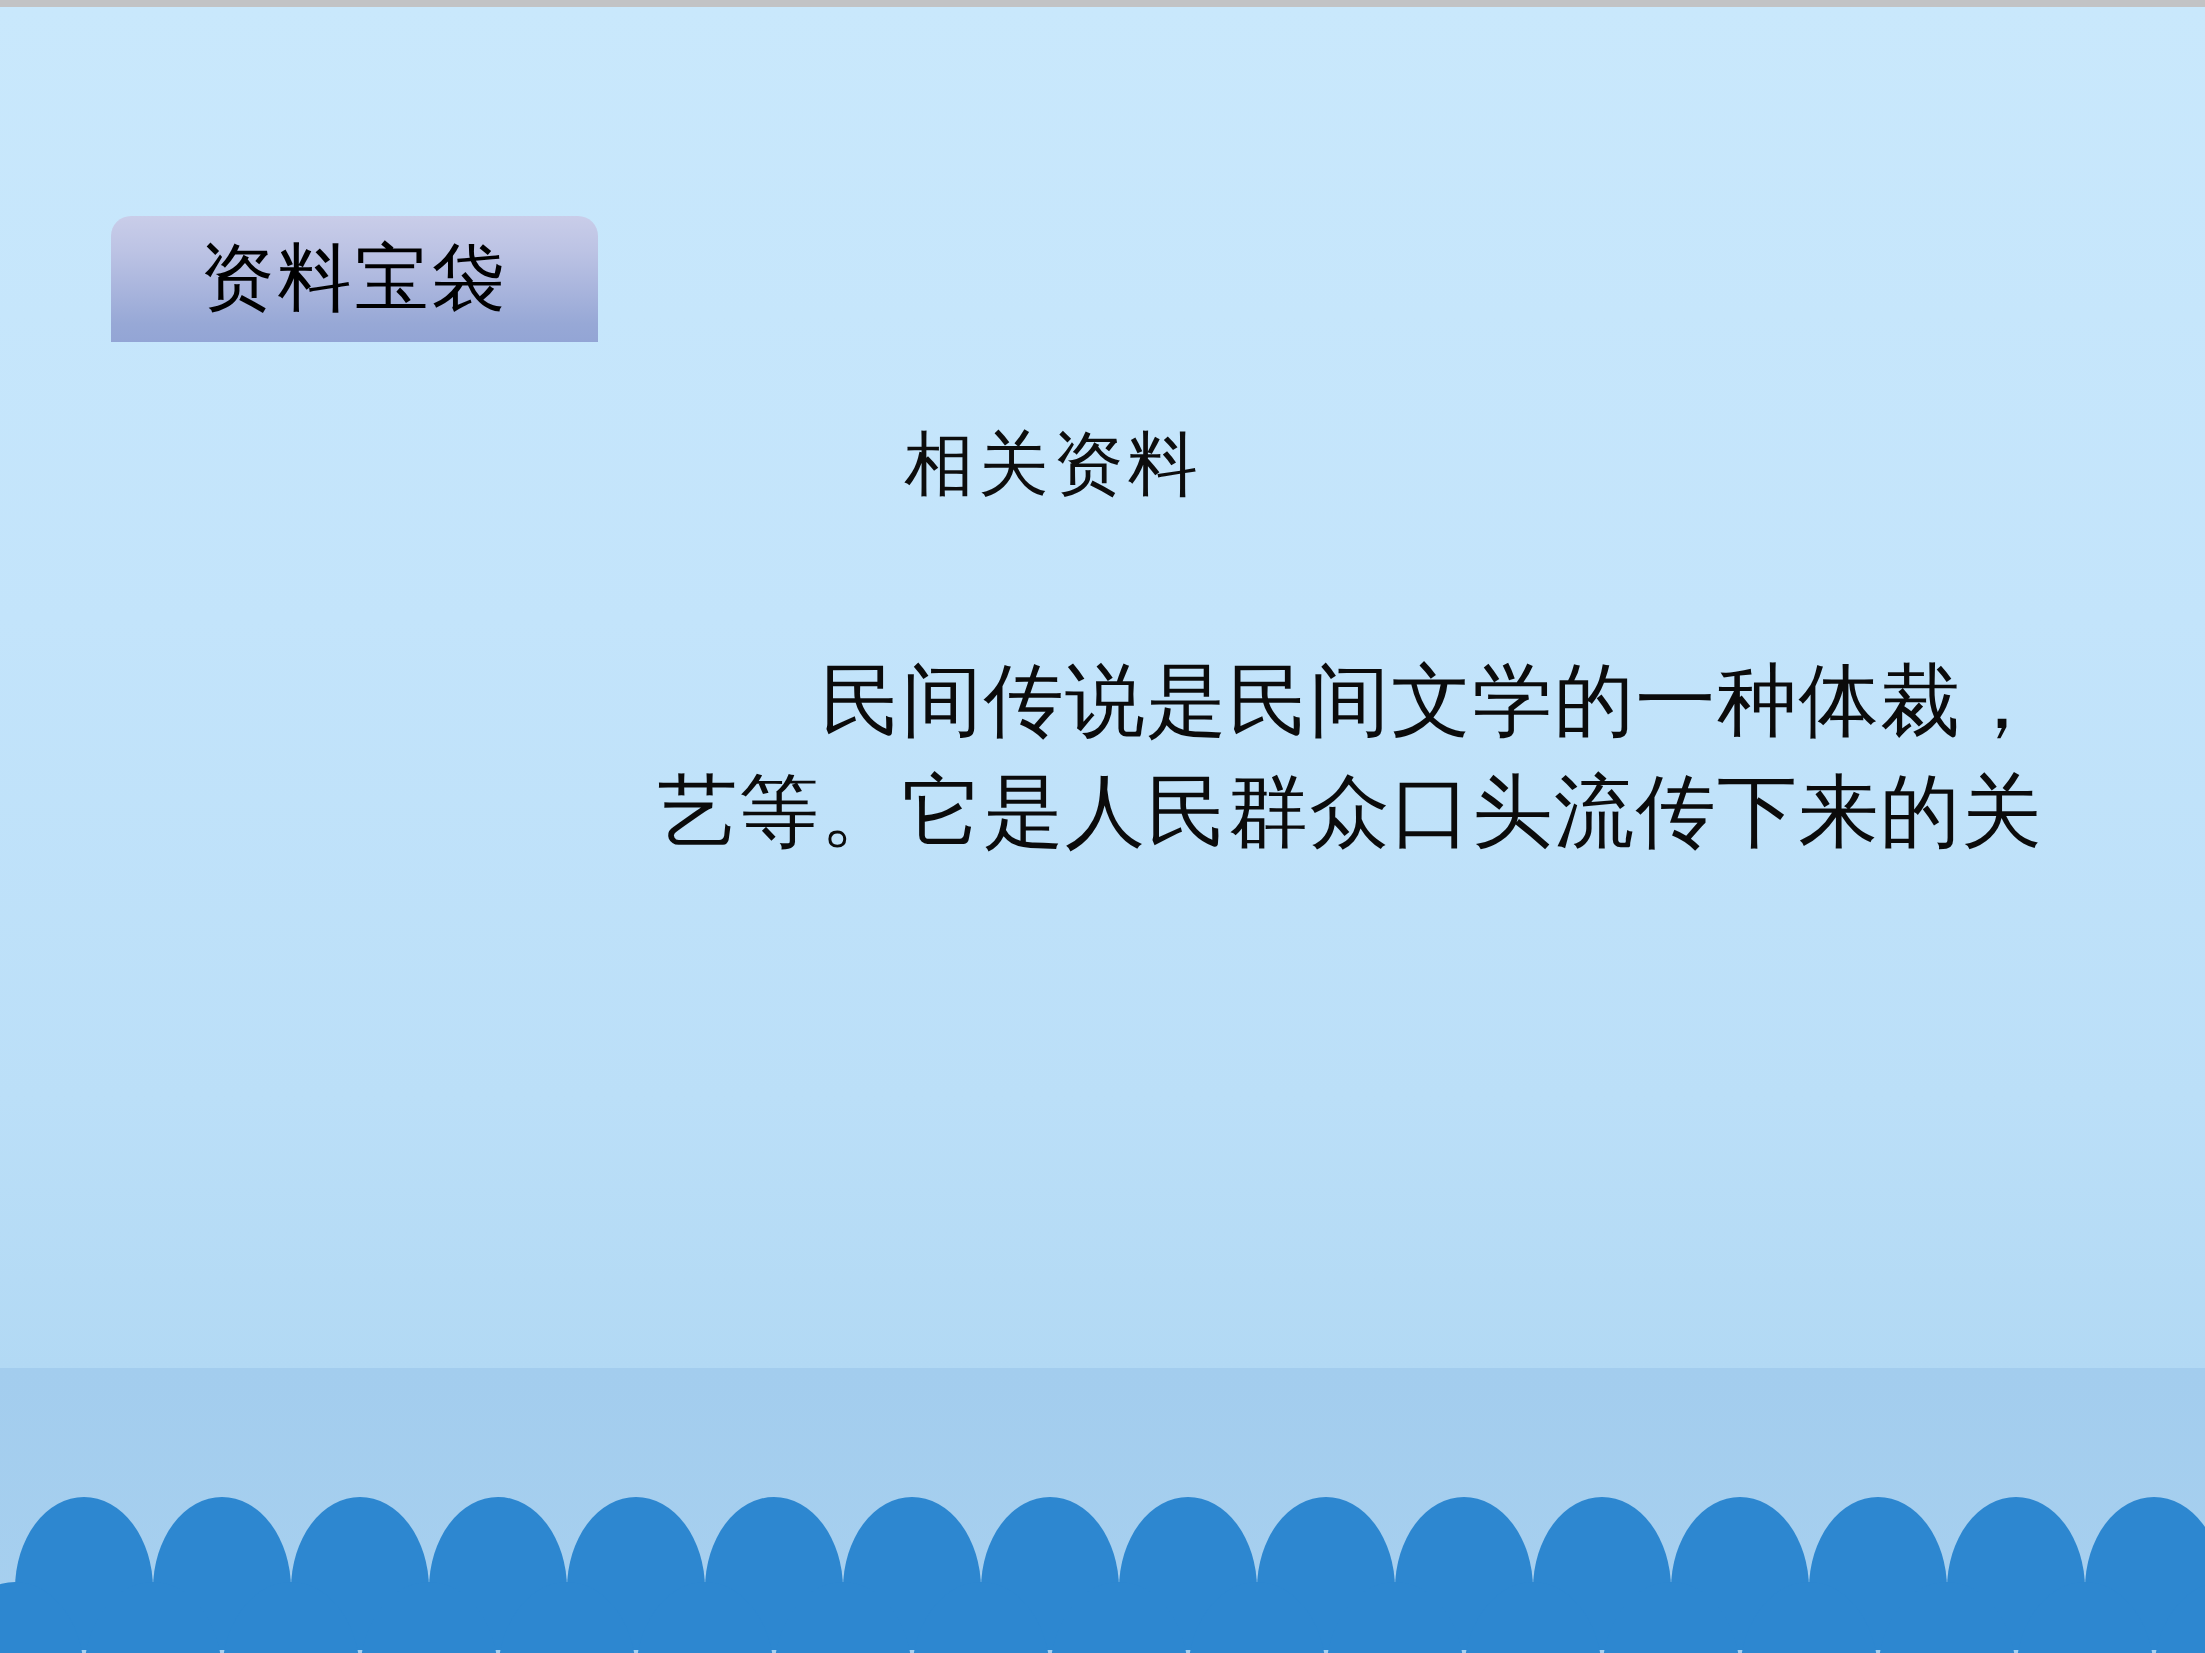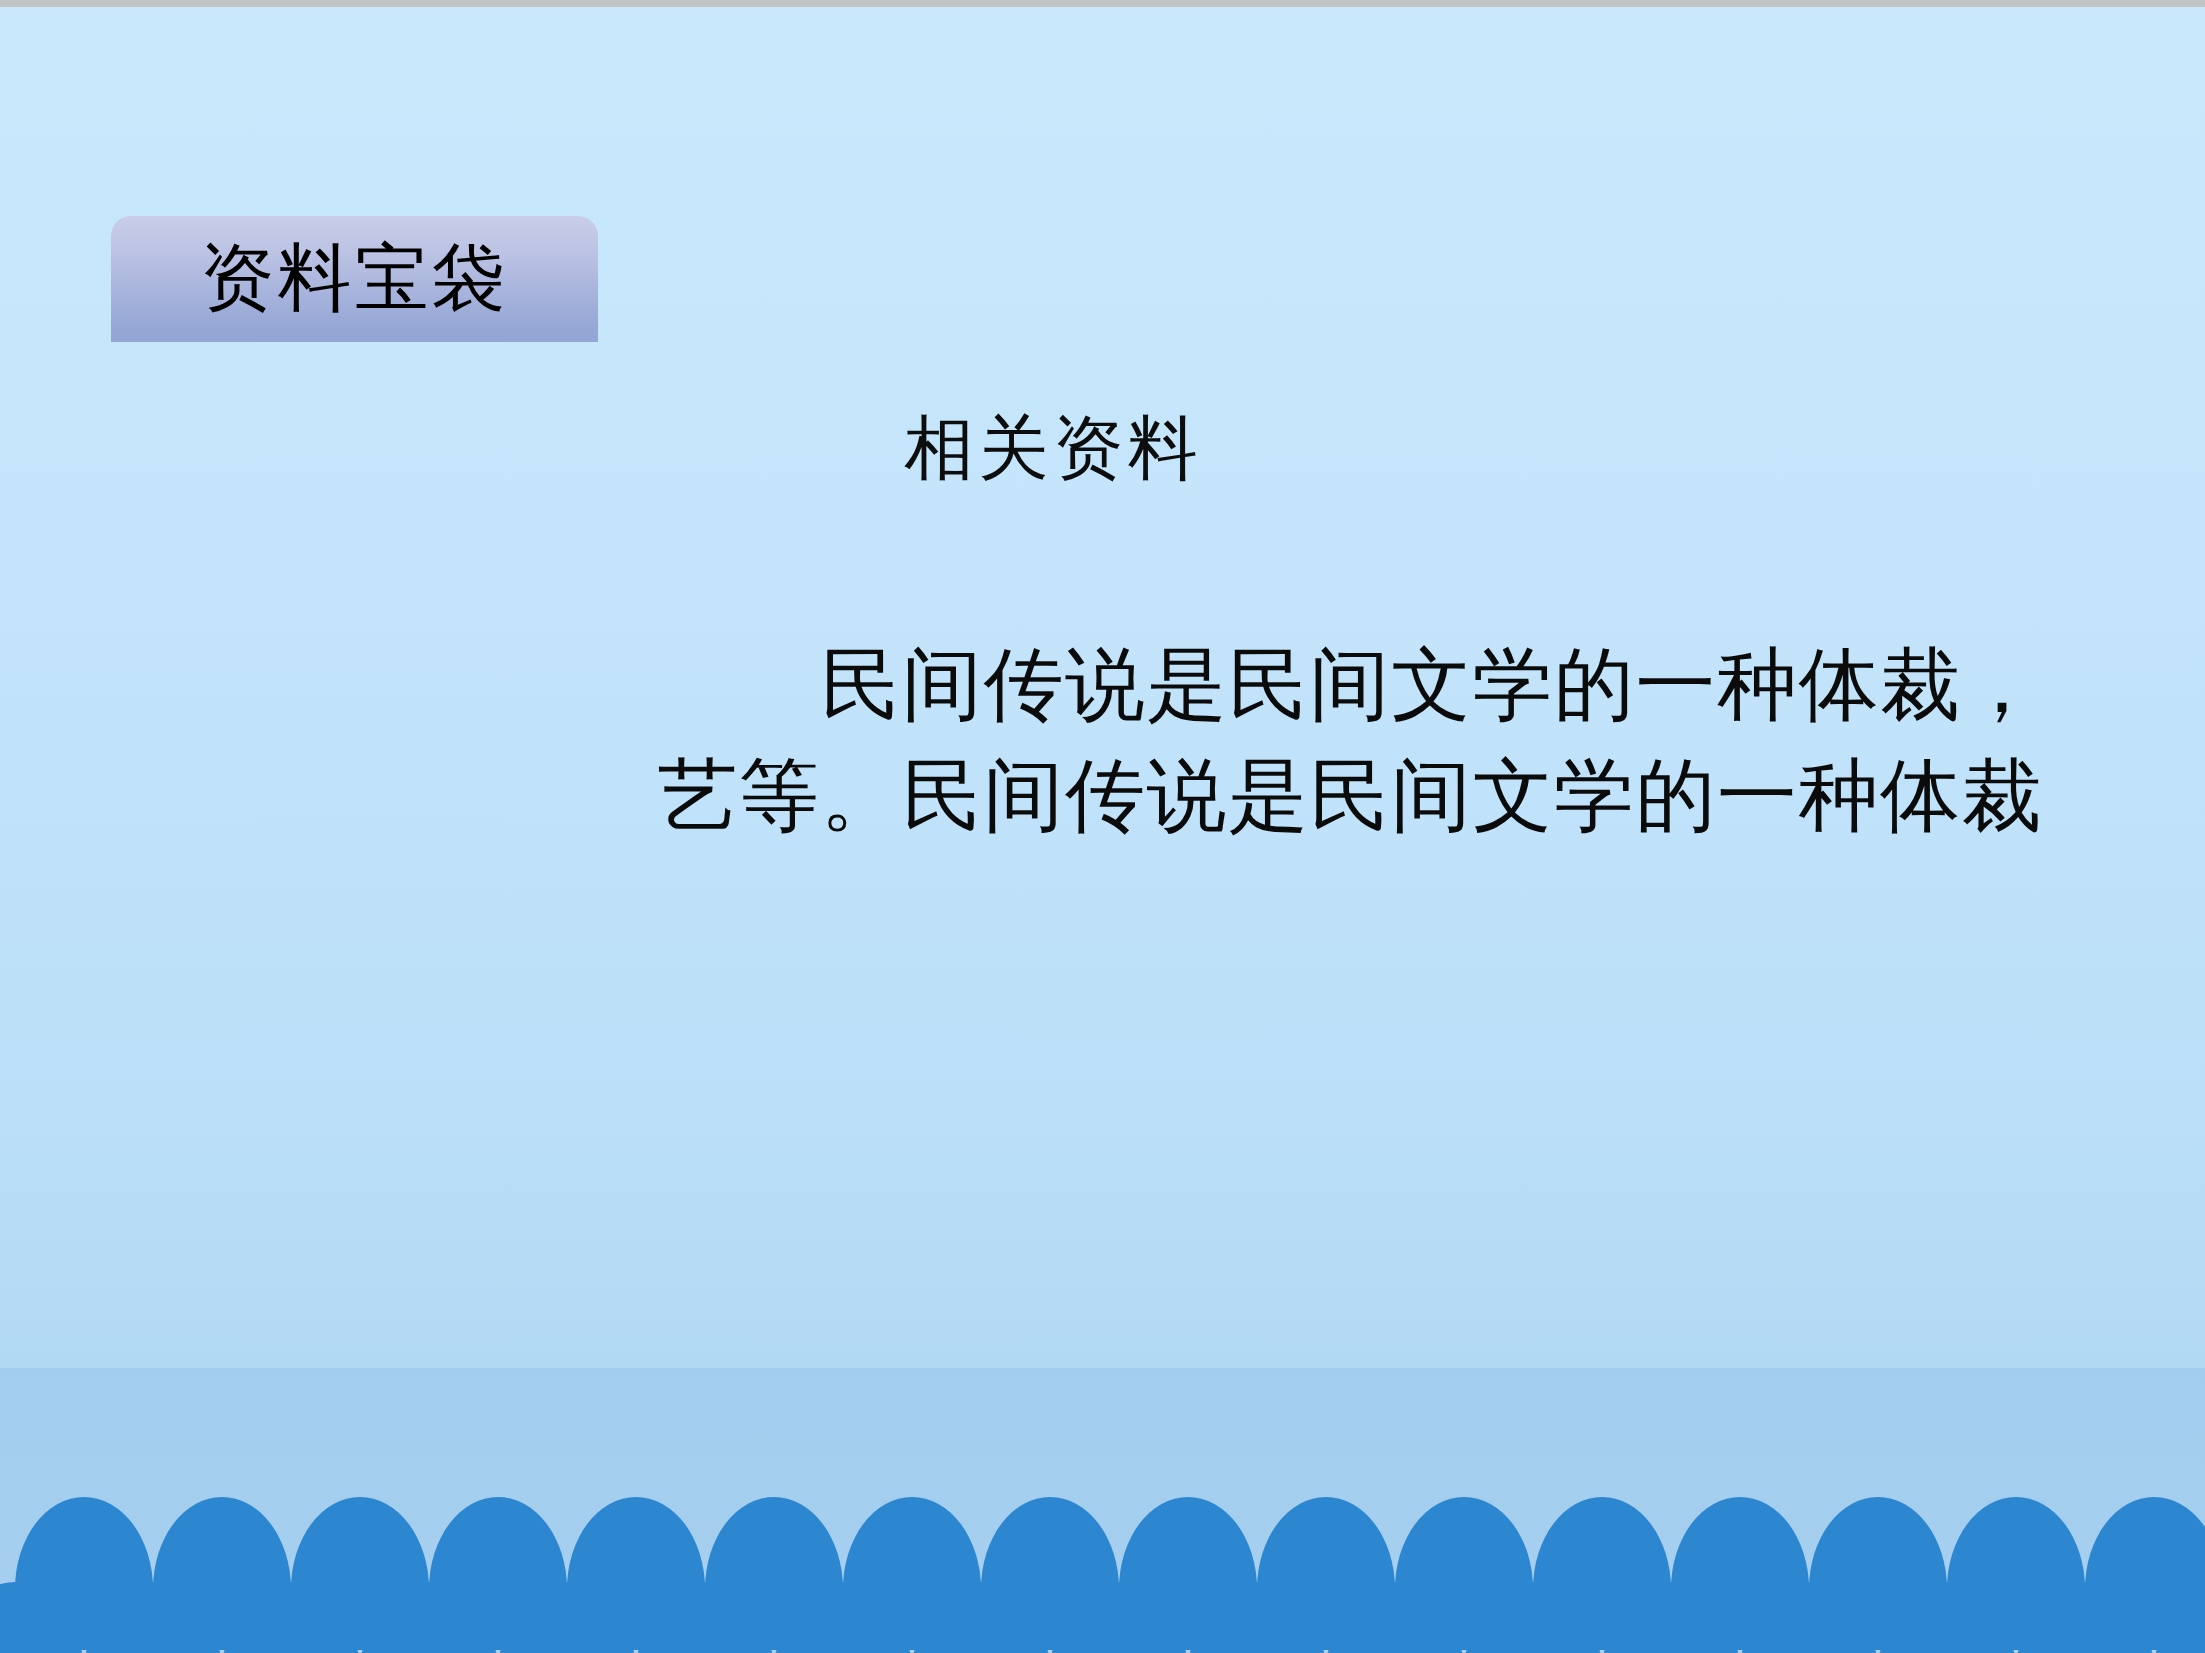--- a/index.html
+++ b/index.html
@@ -104,21 +104,21 @@
     line-height: 1;
     color: #000000;
     letter-spacing: 3.1px;
     white-space: nowrap;
   }
 
   
   .content {
     position: absolute;
     left: 0;
-    top: 0;
+    top: 16px;
     width: 2205px;
     height: 1132px;
   }
 
   .section-heading {
     position: absolute;
     left: 904px;
     top: 413px;
     font-family: "DejaVu Serif", serif;
     font-size: 70px;
@@ -200,18 +200,18 @@
   <div class="title-badge">
     <span class="title-badge-label">资料宝袋</span>
   </div>
 
   <div class="content">
 
     <div class="section-heading">相关资料</div>
 
     <div class="paragraph">
       <span class="line indented">民间传说是民间文学的一种体裁，</span>
-      <span class="line">艺等。民间传说是民间文学的一种体裁</span>
+      <span class="line">艺等。它是人民群众口头流传下来的关</span>
     </div>
 
   </div>
 </div>
 
 
 </body></html>

